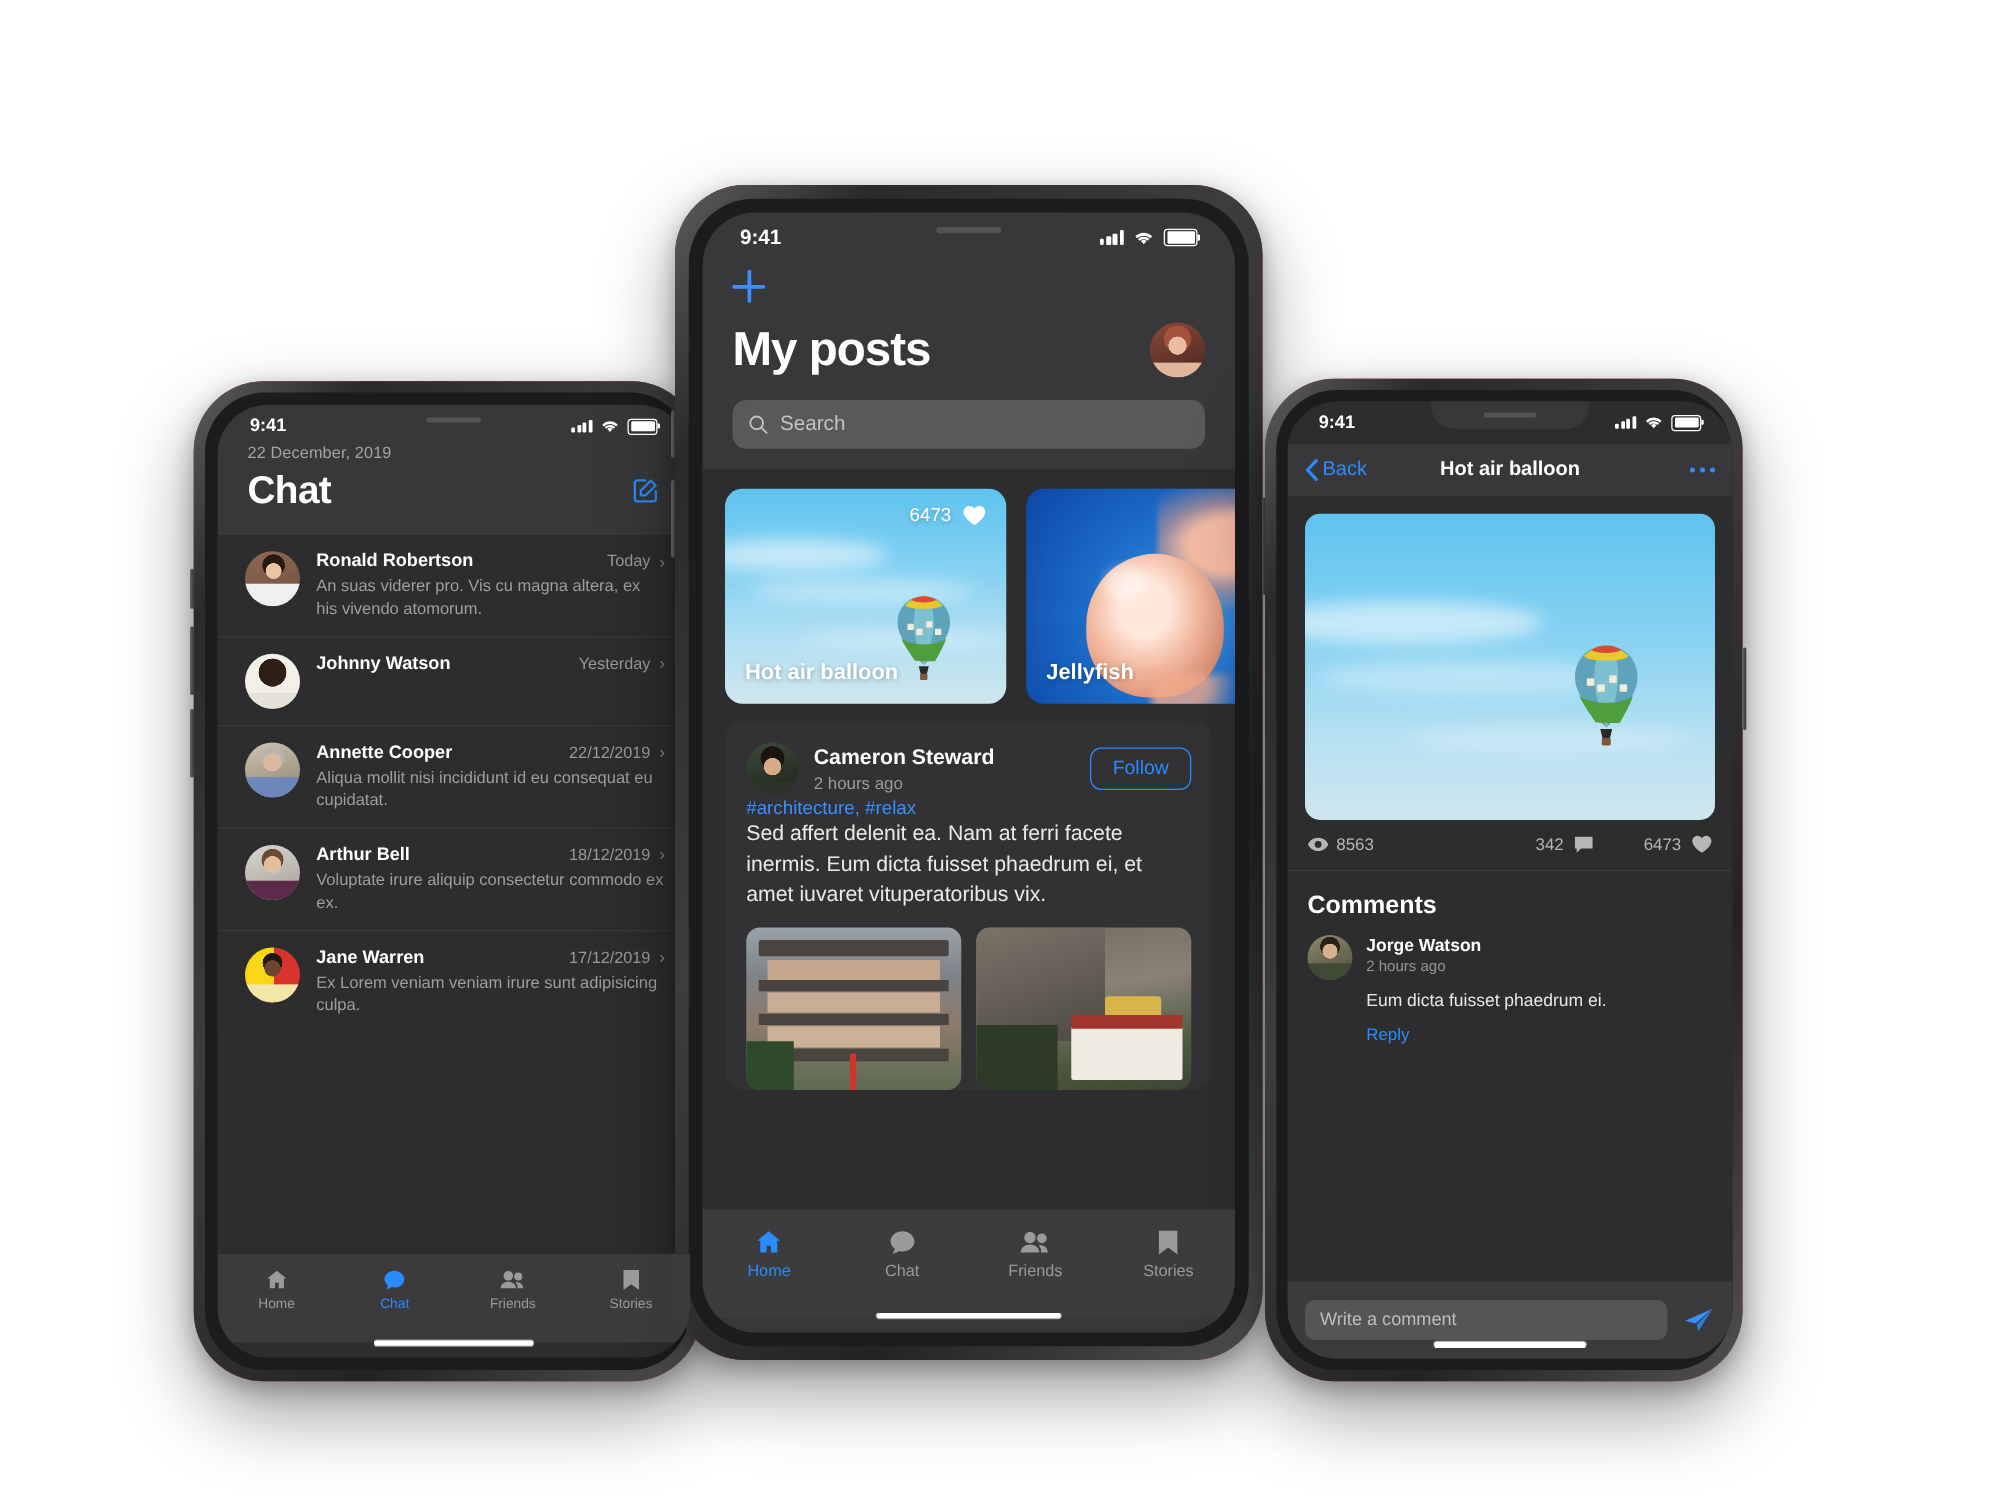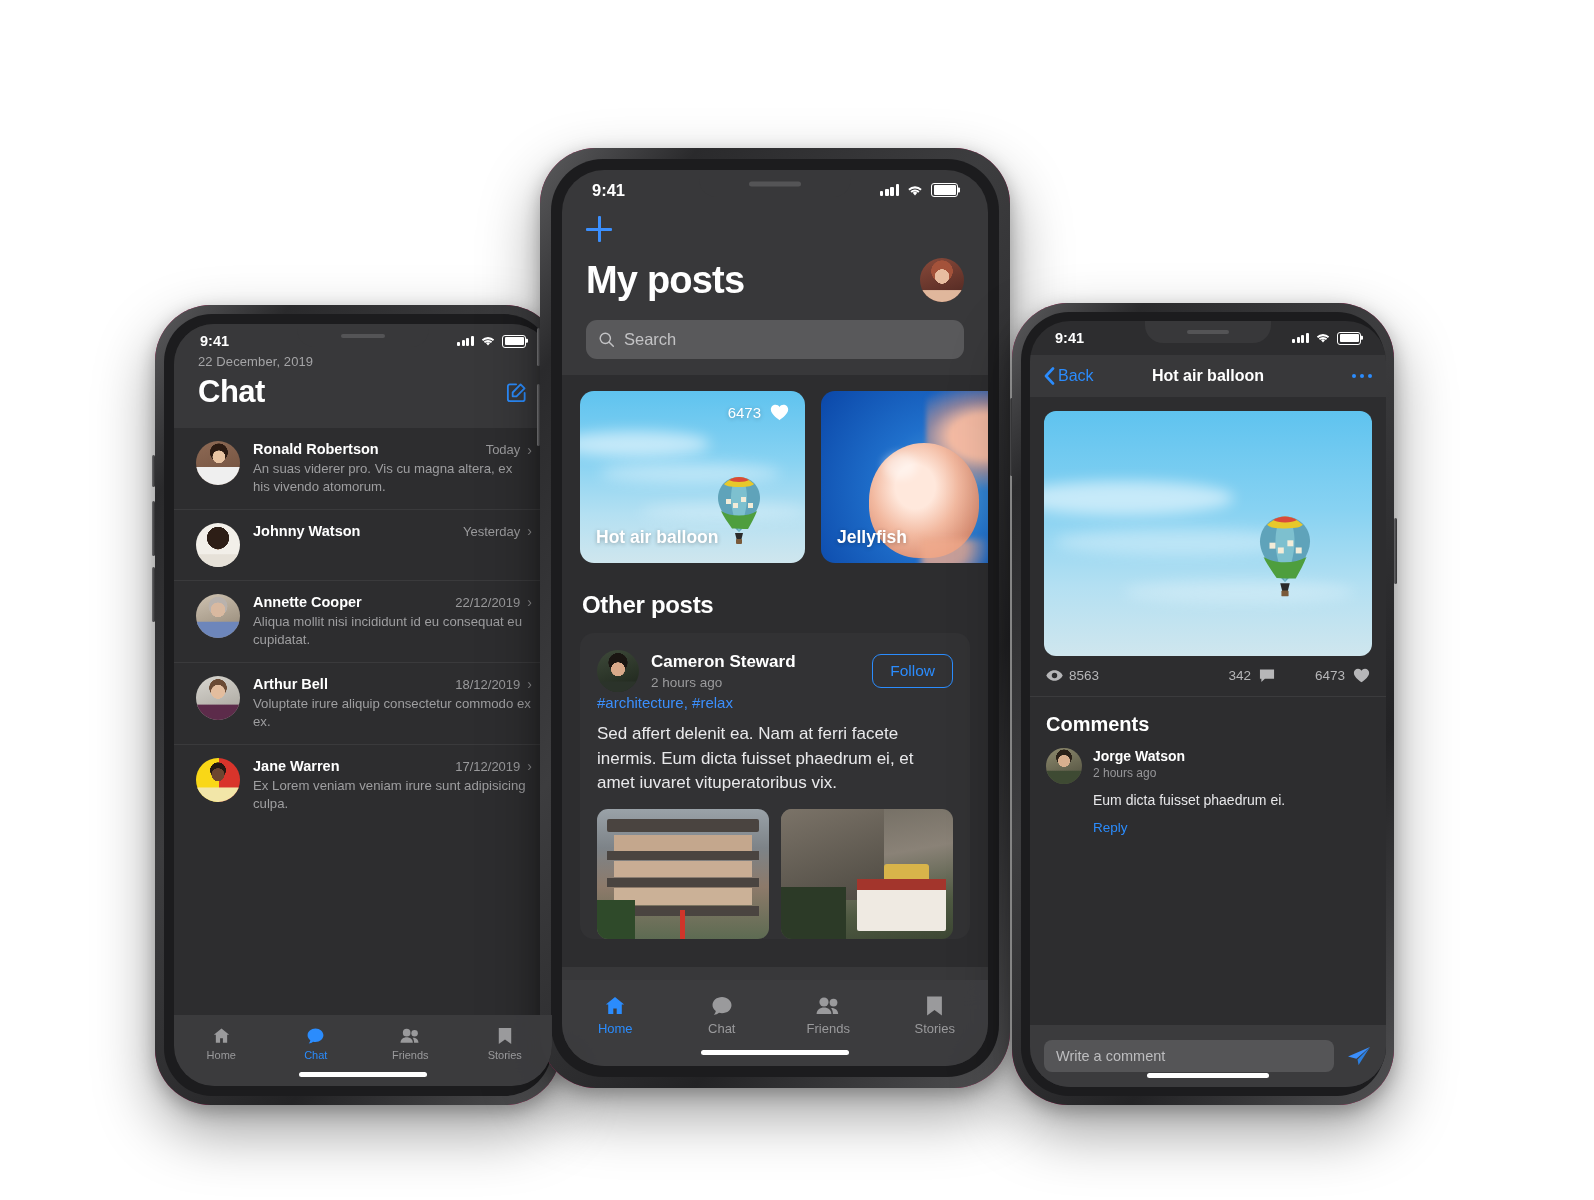--- a/index.html
+++ b/index.html
@@ -61,21 +61,21 @@
       background-size:cover;position:relative;overflow:hidden;}
   .crow-body{flex:1;min-width:0;}
   .crow-top{display:flex;align-items:baseline;justify-content:space-between;}
   .cname{color:#fff;font-size:14.5px;font-weight:bold;}
   .cmeta{display:flex;align-items:center;color:#9a9a9c;font-size:13px;white-space:nowrap;}
   .chev{margin-left:7px;color:#8a8a8c;font-size:14px;line-height:1;}
   .cprev{color:#9e9ea0;font-size:13.2px;line-height:1.36;margin-top:3px;
     display:-webkit-box;-webkit-line-clamp:2;-webkit-box-orient:vertical;overflow:hidden;}
 
   
-  .tabbar{position:absolute;left:0;right:0;bottom:0;display:flex;z-index:8;
+  .tabbar{position:absolute;left:0;right:0;bottom:12px;display:flex;z-index:8;
     background:rgba(60,60,62,.93);backdrop-filter:blur(12px);}
   .tab{flex:1;display:flex;flex-direction:column;align-items:center;justify-content:flex-start;}
   .tab .ico{display:flex;align-items:flex-end;justify-content:center;}
   .tab .tlabel{font-size:11px;color:#9a9a9c;margin-top:3px;}
   .tab.active .tlabel{color:#2b8cfd;}
 
   
   #p-mid{left:540px;top:148px;width:470px;height:940px;}
   #p-mid .bezel{inset:11px;border-radius:52px;}
   #s-mid{left:22px;top:22px;width:426px;height:896px;border-radius:42px;background:#38383a;}
@@ -104,21 +104,21 @@
   .card .likes svg{margin-left:9px;}
   .other-h{color:#fff;font-size:24px;font-weight:bold;padding:28px 0 0 20px;letter-spacing:-.3px;}
   .post{margin:14px 18px 0;background:#323234;border-radius:14px;padding:17px 17px 0;}
   .p-head{display:flex;align-items:center;}
   .p-av{width:42px;height:42px;border-radius:50%;margin-right:12px;overflow:hidden;position:relative;}
   .p-name{color:#fff;font-size:17px;font-weight:bold;}
   .p-time{color:#9b9b9d;font-size:13.5px;margin-top:3px;}
   .follow{margin-left:auto;border:1.6px solid #2b8cfd;color:#2b8cfd;font-size:15.5px;
     padding:7px 17px;border-radius:9px;background:transparent;}
   .tags{color:#3b8ffd;font-size:15px;margin-top:2px;font-weight:500;}
-  .ptext{color:#e9e9eb;font-size:17px;line-height:1.45;margin-top:11px;}
+  .ptext{color:#e9e9eb;font-size:17px;line-height:1.45;}
   .pimgs{display:flex;gap:12px;margin-top:13px;}
   .pimg{width:50%;height:130px;border-radius:11px;overflow:hidden;position:relative;}
 
   
   #p-right{left:1012px;top:303px;width:382px;height:802px;}
   #p-right .bezel{inset:9px;border-radius:48px;}
   #s-right{left:18px;top:18px;width:356px;height:766px;border-radius:40px;background:#2d2d2f;}
   #s-right .statusbar{height:34px;padding:0 25px;font-size:14.5px;}
   #s-right .notch{width:126px;height:22px;}
   #s-right .speaker{width:42px;height:4px;}
@@ -413,21 +413,20 @@
                background:radial-gradient(ellipse at 40% 50%,rgba(255,190,160,.95) 0 28%,rgba(255,160,120,.5) 45%,transparent 70%);filter:blur(2px)"></div>
             <div style="position:absolute;left:48px;top:52px;width:110px;height:115px;border-radius:50% 50% 45% 45%;
                background:radial-gradient(ellipse at 42% 38%,#ffe8dc 0 22%,#f2b9a0 48%,#d88b70 78%,#b9705c 100%);filter:blur(.4px)"></div>
             <div style="position:absolute;left:62px;top:62px;width:34px;height:26px;border-radius:50%;background:rgba(255,255,255,.45);filter:blur(4px)"></div>
             <div style="position:absolute;left:100px;top:148px;width:70px;height:48px;
                background:radial-gradient(ellipse at 30% 20%,rgba(240,170,140,.8) 0 35%,transparent 70%);filter:blur(3px)"></div>
             <div class="ctitle">Jellyfish</div>
           </div>
         </div>
 
-        <div class="other-h">Other posts</div>
 
         <div class="post">
           <div class="p-head">
             <div class="p-av" style="background:linear-gradient(160deg,#3e4a3a,#1d241b)">
               <div class="face" style="background:radial-gradient(circle at 50% 46%,#d9a98a 0 22%,transparent 23%),radial-gradient(circle at 50% 30%,#1a1512 0 26%,transparent 27%),linear-gradient(180deg,transparent 74%,#2b332a 76%)"></div>
             </div>
             <div>
               <div class="p-name">Cameron Steward</div>
               <div class="p-time">2 hours ago</div>
             </div>

